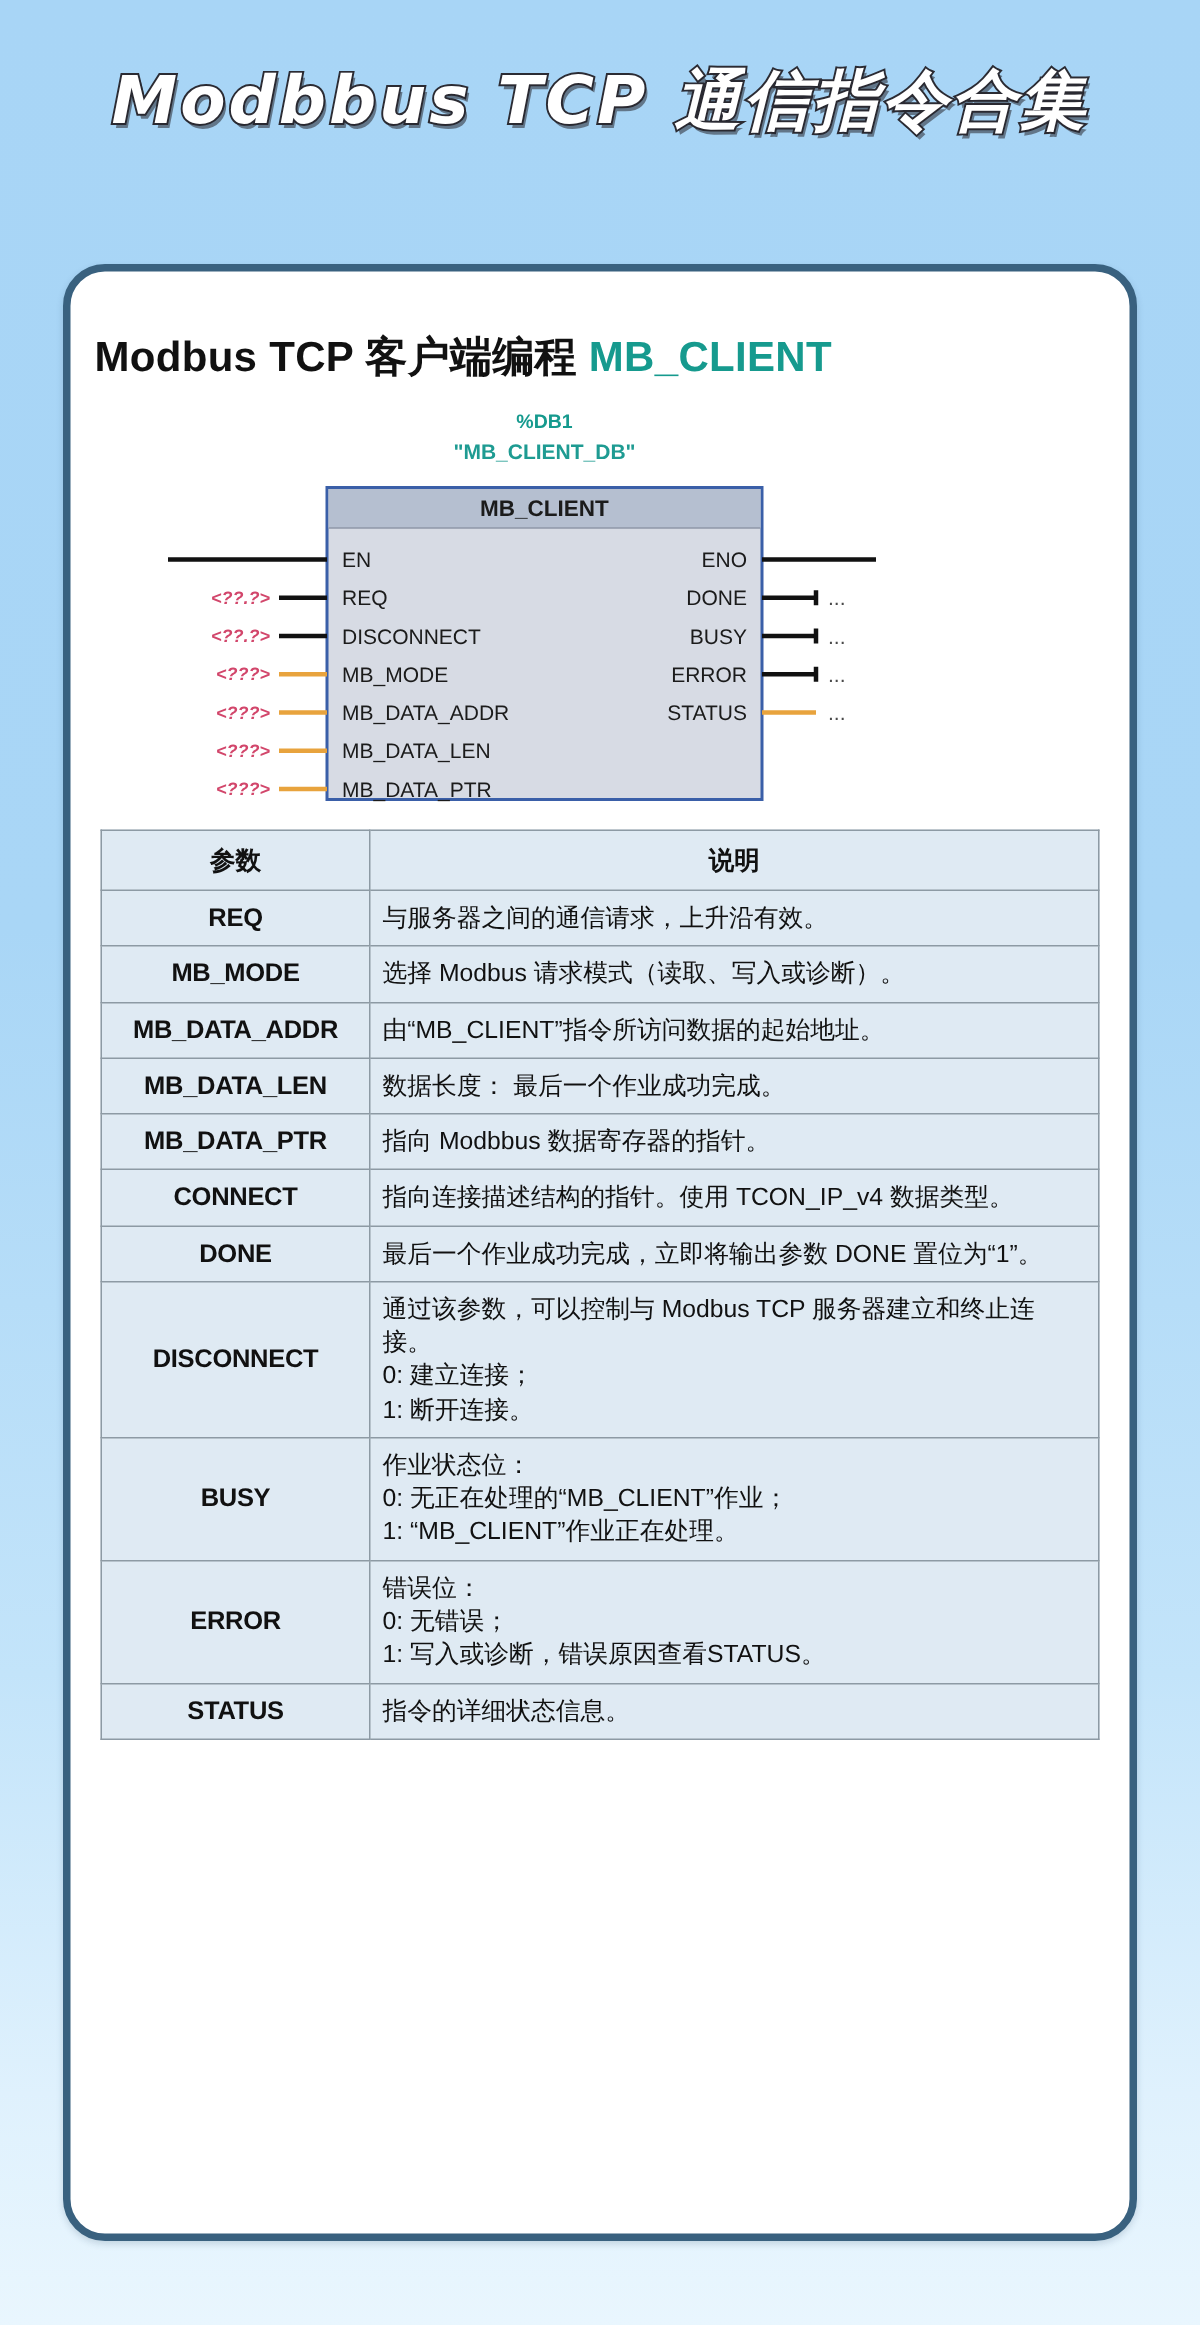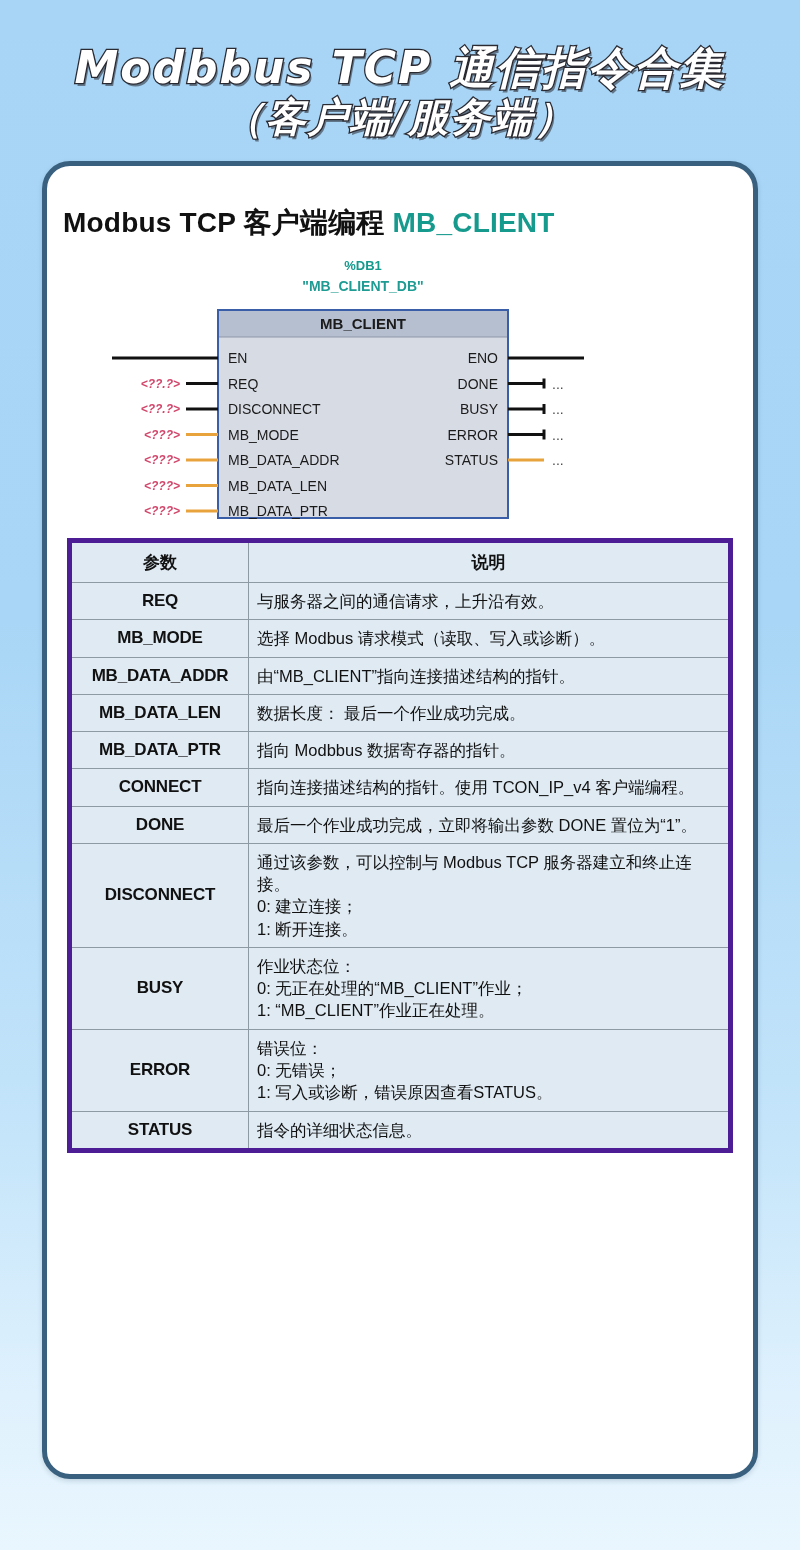--- a/index.html
+++ b/index.html
@@ -28,21 +28,21 @@
     -webkit-text-stroke:2.6px #2b2b33;
     paint-order:stroke fill;
     text-shadow:2px 3px 0 rgba(40,40,48,.55);
   }
   .poster-title .tline1{ font-size:44px; }
   .poster-title .tline2{ font-size:40px; margin-top:6px; }
 
   
   .card{
     position:absolute;
-    left:42px; top:161px;
+    left:42px; top:176px;
     width:716px; height:1318px;
     background:#ffffff;
     border:5px solid #39617f;
     border-radius:28px;
     box-sizing:border-box;
     box-shadow:0 2px 5px rgba(30,60,90,.18);
     overflow:hidden;
   }
 
   .section-heading{
@@ -66,21 +66,21 @@
   }
   .fbd-svg{ display:block; margin:0 auto; }
 
   
   .tbl-wrap{ padding:0 20px; margin-top:6px; }
   table.param{
     width:100%;
     border-collapse:collapse;
     table-layout:fixed;
     background:#dfeaf3;
-    border:5px solid #4c1d95;
+    border:1px solid #4c1d95;
   }
   table.param col.c1{ width:179px; }
   table.param th, table.param td{
     border:1px solid #8d9aa4;
     background:#dfeaf3;
     color:#111;
     vertical-align:middle;
   }
   table.param th{
     text-align:center;
@@ -102,21 +102,20 @@
     line-height:1.35;
     padding:7px 16px 7px 8px;
     white-space:pre-line;
   }
 </style>
 </head>
 <body>
 
 <div class="poster-title">
   <span class="tline tline1">Modbbus TCP 通信指令合集</span>
-  <span class="tline tline2">（客户端/服务端）</span>
 </div>
 
 <div class="card">
 
   <h2 class="section-heading"><span>Modbus TCP 客户端编程 </span><span class="accent">MB_CLIENT</span></h2>
 
   <div class="fbd-wrap">
     <svg class="fbd-svg" id="fbd" width="600" height="275" viewBox="0 0 600 275">
         <text x="263" y="18" text-anchor="middle" font-family="&quot;Liberation Sans&quot;,sans-serif" font-size="13" font-weight="700" fill="#169a8e">%DB1</text>
         <text x="263" y="39" text-anchor="middle" font-family="&quot;Liberation Sans&quot;,sans-serif" font-size="14" font-weight="600" fill="#1e9b92">"MB_CLIENT_DB"</text>
@@ -183,33 +182,33 @@
           <tr>
             <td class="pname">REQ</td>
             <td class="pdesc">与服务器之间的通信请求，上升沿有效。</td>
           </tr>
           <tr>
             <td class="pname">MB_MODE</td>
             <td class="pdesc">选择 Modbus 请求模式（读取、写入或诊断）。</td>
           </tr>
           <tr>
             <td class="pname">MB_DATA_ADDR</td>
-            <td class="pdesc">由“MB_CLIENT”指向连接描述结构的指针。</td>
+            <td class="pdesc">由“MB_CLIENT”指令所访问数据的起始地址。</td>
           </tr>
           <tr>
             <td class="pname">MB_DATA_LEN</td>
             <td class="pdesc">数据长度： 最后一个作业成功完成。</td>
           </tr>
           <tr>
             <td class="pname">MB_DATA_PTR</td>
             <td class="pdesc">指向 Modbbus 数据寄存器的指针。</td>
           </tr>
           <tr>
             <td class="pname">CONNECT</td>
-            <td class="pdesc">指向连接描述结构的指针。使用 TCON_IP_v4 客户端编程。</td>
+            <td class="pdesc">指向连接描述结构的指针。使用 TCON_IP_v4 数据类型。</td>
           </tr>
           <tr>
             <td class="pname">DONE</td>
             <td class="pdesc">最后一个作业成功完成，立即将输出参数 DONE 置位为“1”。</td>
           </tr>
           <tr>
             <td class="pname">DISCONNECT</td>
             <td class="pdesc">通过该参数，可以控制与 Modbus TCP 服务器建立和终止连接。
 0: 建立连接；
 1: 断开连接。</td>

